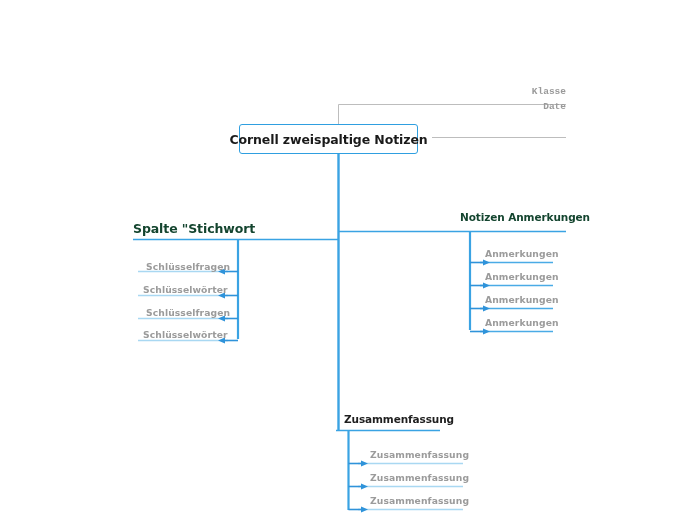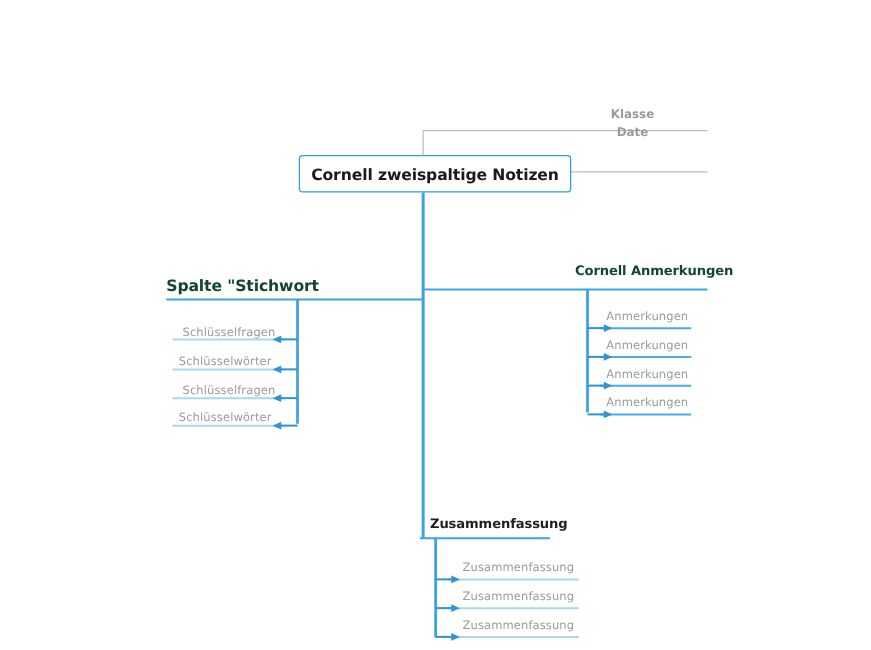--- a/index.html
+++ b/index.html
@@ -23,21 +23,21 @@
     top: 0;
     width: 697px;
     height: 520px;
     pointer-events: none;
   }
   
   .root-box {
     position: absolute;
     left: 239px;
     top: 124px;
-    width: 218px;
+    width: 179px;
     height: 30px;
     box-sizing: border-box;
     border: 1.6px solid #2f9fe0;
     border-radius: 3px;
     background: #ffffff;
     display: flex;
     align-items: center;
     justify-content: center;
   }
   .root-box-text {
@@ -46,38 +46,39 @@
     color: #1a1a1a;
     letter-spacing: -0.1px;
     white-space: nowrap;
   }
   
   .meta-label {
     position: absolute;
     font-size: 9.5px;
     font-weight: bold;
     color: #9a9a9a;
-    text-align: center;
+    text-align: right;
     white-space: nowrap;
+    font-family: Liberation Mono, monospace;
   }
   
   .branch-head {
     position: absolute;
     font-size: 12.5px;
     font-weight: bold;
     white-space: nowrap;
     letter-spacing: -0.1px;
   }
   .branch-head.green { color: #14452f; }
   .branch-head.dark  { color: #1f1f1f; }
   
   .leaf-label {
     position: absolute;
     font-size: 9.2px;
-    font-weight: normal;
+    font-weight: bold;
     color: #9b9b9b;
     white-space: nowrap;
     letter-spacing: 0.1px;
   }
 </style>
 </head>
 <body>
 
 <div id="canvas">
 
@@ -162,21 +163,21 @@
 
   <div class="root-box">
     <span class="root-box-text">Cornell zweispaltige Notizen</span>
   </div>
 
   <div class="meta-label" style="left:446px; top:86px; width:120px;">Klasse</div>
   <div class="meta-label" style="left:446px; top:101px; width:120px;">Date</div>
 
   <div class="branch-head green" style="left:133px; top:221px;">Spalte "Stichwort</div>
 
-  <div class="branch-head green" style="left:460px; top:211px; font-size:10.5px;">Cornell Anmerkungen</div>
+  <div class="branch-head green" style="left:460px; top:211px; font-size:10.5px;">Notizen Anmerkungen</div>
 
   <div class="branch-head dark" style="left:344px; top:413px; font-size:10.5px;">Zusammenfassung</div>
 
   <div class="leaf-label" style="left:146px; top:261px;">Schlüsselfragen</div>
   <div class="leaf-label" style="left:143px; top:284px;">Schlüsselwörter</div>
   <div class="leaf-label" style="left:146px; top:307px;">Schlüsselfragen</div>
   <div class="leaf-label" style="left:143px; top:329px;">Schlüsselwörter</div>
 
   <div class="leaf-label" style="left:485px; top:248px;">Anmerkungen</div>
   <div class="leaf-label" style="left:485px; top:271px;">Anmerkungen</div>

